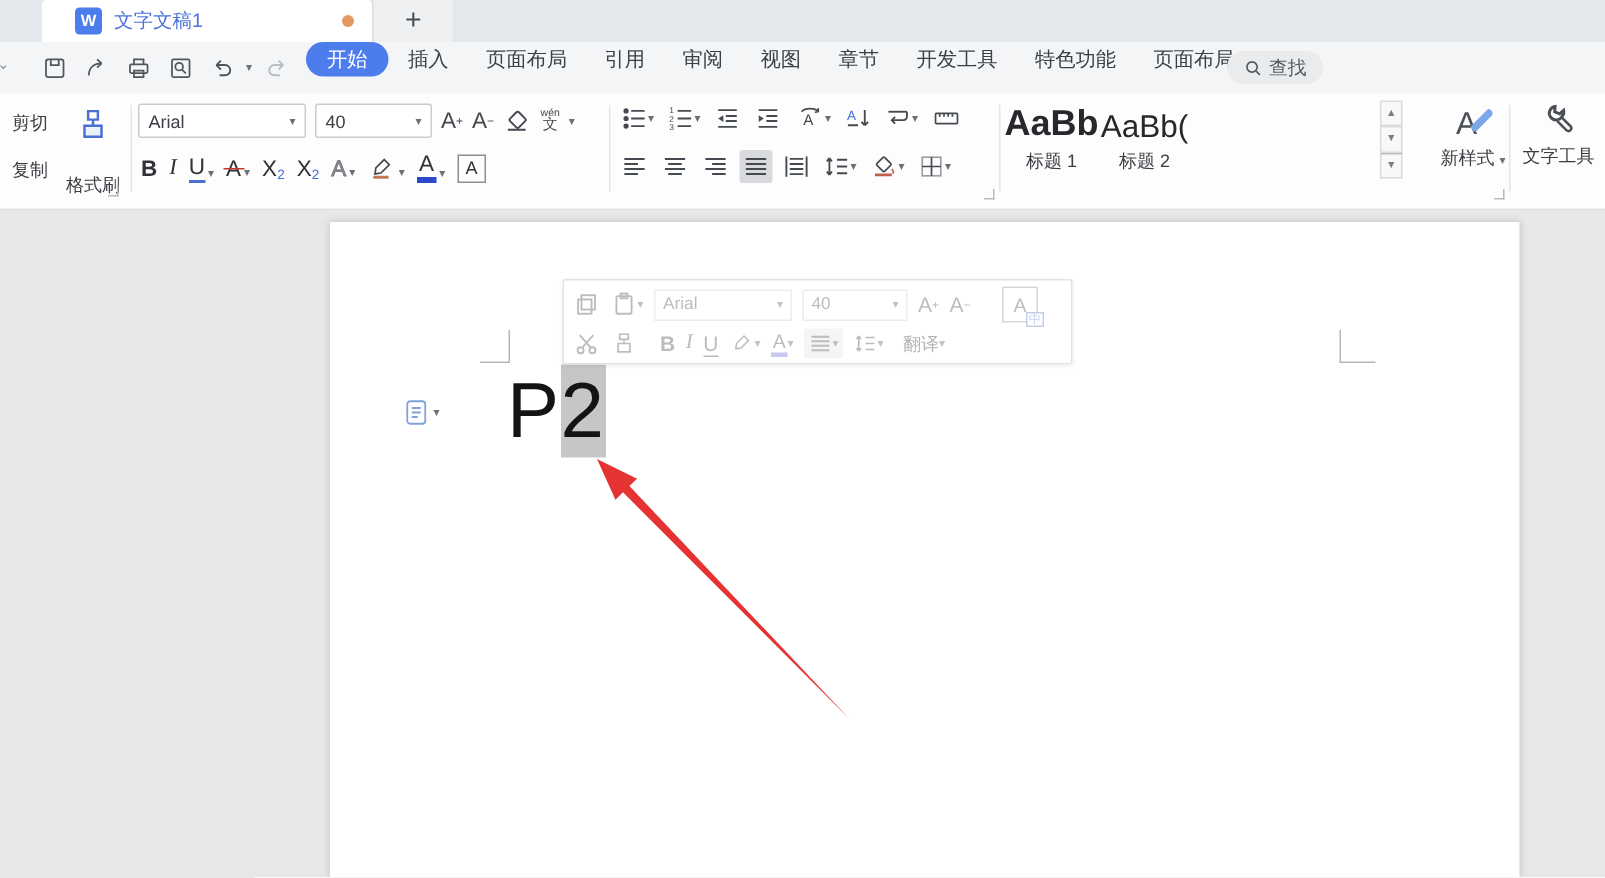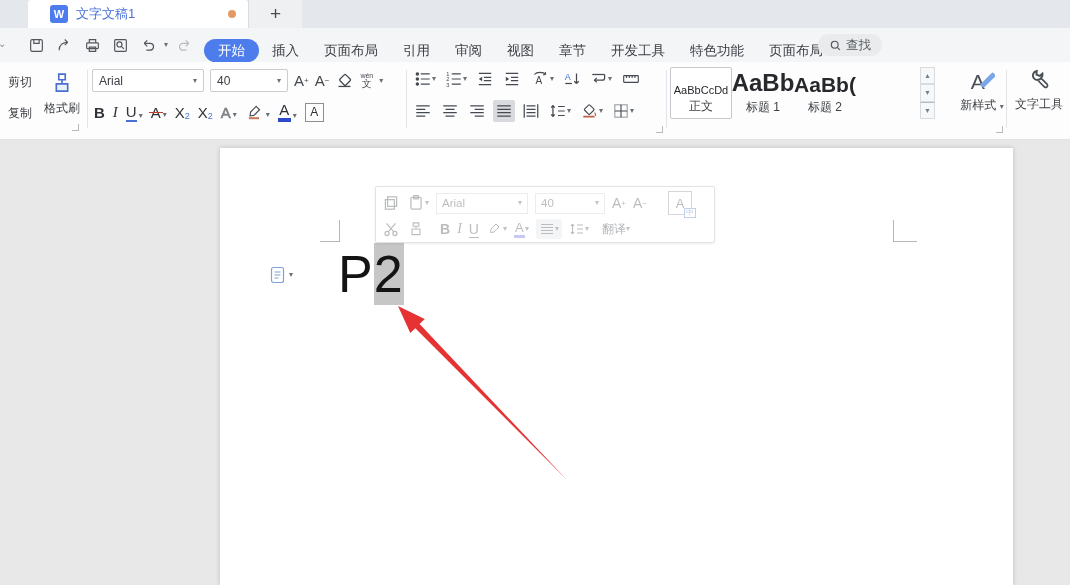--- a/index.html
+++ b/index.html
@@ -21,35 +21,35 @@
     border-left:1px solid #d9dce0; display:flex; align-items:center; justify-content:center;
     font-size:19px; color:#4a4e53; }
 
   
   .qa-row { position:absolute; left:0; top:28px; width:1070px; height:34px; background:#f4f5f7; }
   .qa-icons { position:absolute; left:24px; top:5px; display:flex; align-items:center; gap:4px; }
   .qa-btn { width:24px; height:24px; display:flex; align-items:center; justify-content:center; color:#52565c; }
   .qa-btn.disabled { color:#b9bdc2; }
   .edge-chev { position:absolute; left:-2px; top:10px; color:#8a8f94; font-size:10px; }
   .caret { font-size:8px; color:#6b7075; line-height:1; }
-  .ribbon-tabs { position:absolute; left:204px; top:0; height:34px; display:flex; align-items:flex-end; gap:1px; }
+  .ribbon-tabs { position:absolute; left:204px; top:0; height:34px; display:flex; align-items:flex-start; gap:1px; }
   .rtab { padding:0 12px; font-size:13.5px; color:#3c4045; height:23px; display:flex; align-items:center; }
   .rtab.active { background:var(--accent,#4d7cec); color:#fff; border-radius:12px; padding:0 14px; }
   .search-pill { position:absolute; left:818px; top:6px; height:22px; border-radius:11px; background:#e9ebed;
     display:flex; align-items:center; gap:4px; padding:0 11px; color:#55595e; font-size:12.5px; }
 
   
   .toolbar { position:absolute; left:0; top:62px; width:1070px; height:78px; background:#fdfdfe;
     border-bottom:1px solid #e2e3e5; }
   .vdiv { position:absolute; top:8px; height:58px; width:1px; background:#e4e5e7; }
   .corner { position:absolute; width:7px; height:7px; border-right:1px solid #b8bbbe; border-bottom:1px solid #b8bbbe; }
   .txtbtn { font-size:12px; color:#3b3e42; }
   .clip-group { position:absolute; left:0; top:0; width:86px; height:78px; }
   .cutcopy { position:absolute; left:8px; top:12px; display:flex; flex-direction:column; gap:14px; }
-  .fp { position:absolute; left:42px; top:8px; width:40px; display:flex; flex-direction:column; align-items:center; gap:4px; }
+  .fp { position:absolute; left:42px; top:8px; width:40px; display:flex; flex-direction:column; align-items:center; gap:19px; }
 
   .combo { border:1px solid #c9ccd1; background:#fff; border-radius:2px; height:23px;
     display:flex; align-items:center; padding:0 6px; font-size:12px; color:#3c4046; }
   .combo .grow { flex:1; }
   .font-group { position:absolute; left:90px; top:0; width:316px; height:78px; }
   .fg-row1 { position:absolute; left:2px; top:7px; display:flex; align-items:center; gap:6px; }
   .fg-row2 { position:absolute; left:4px; top:38px; display:flex; align-items:center; gap:8px; height:24px; }
   .tbtn { display:flex; align-items:flex-end; color:#2f3236; font-size:15px; }
   .tbtn .caret { margin-left:2px; margin-bottom:2px; }
   .u-line { border-bottom:2px solid #4a6fd0; padding-bottom:0; }
@@ -395,30 +395,26 @@
             </svg>
           <span class="caret">▾</span>
         </div>
       </div>
       <div class="corner" style="left:248px; top:64px;"></div>
     </div>
     <div class="vdiv" style="left:666px;"></div>
 
     <div class="styles-group">
       <div class="gallery">
-        <div class="style-cell selected">
-          <span class="sample" style="font-size:11px;">AaBbCcDd</span>
-          <span class="slabel">正文</span>
-        </div>
         <div class="style-cell">
           <span class="sample" style="font-size:24px; font-weight:bold;">AaBb</span>
           <span class="slabel">标题 1</span>
         </div>
         <div class="style-cell">
-          <span class="sample" style="font-size:21px; font-weight:bold;">AaBb(</span>
+          <span class="sample" style="font-size:21px; font-weight:normal;">AaBb(</span>
           <span class="slabel">标题 2</span>
         </div>
       </div>
       <div class="gal-scroll">
         <div>▲</div>
         <div>▼</div>
         <div style="border-top:1px solid #b9bcbe;">▼</div>
       </div>
       <div class="newstyle">
         <svg class="ic" width="26" height="26" viewBox="0 0 16 16">

